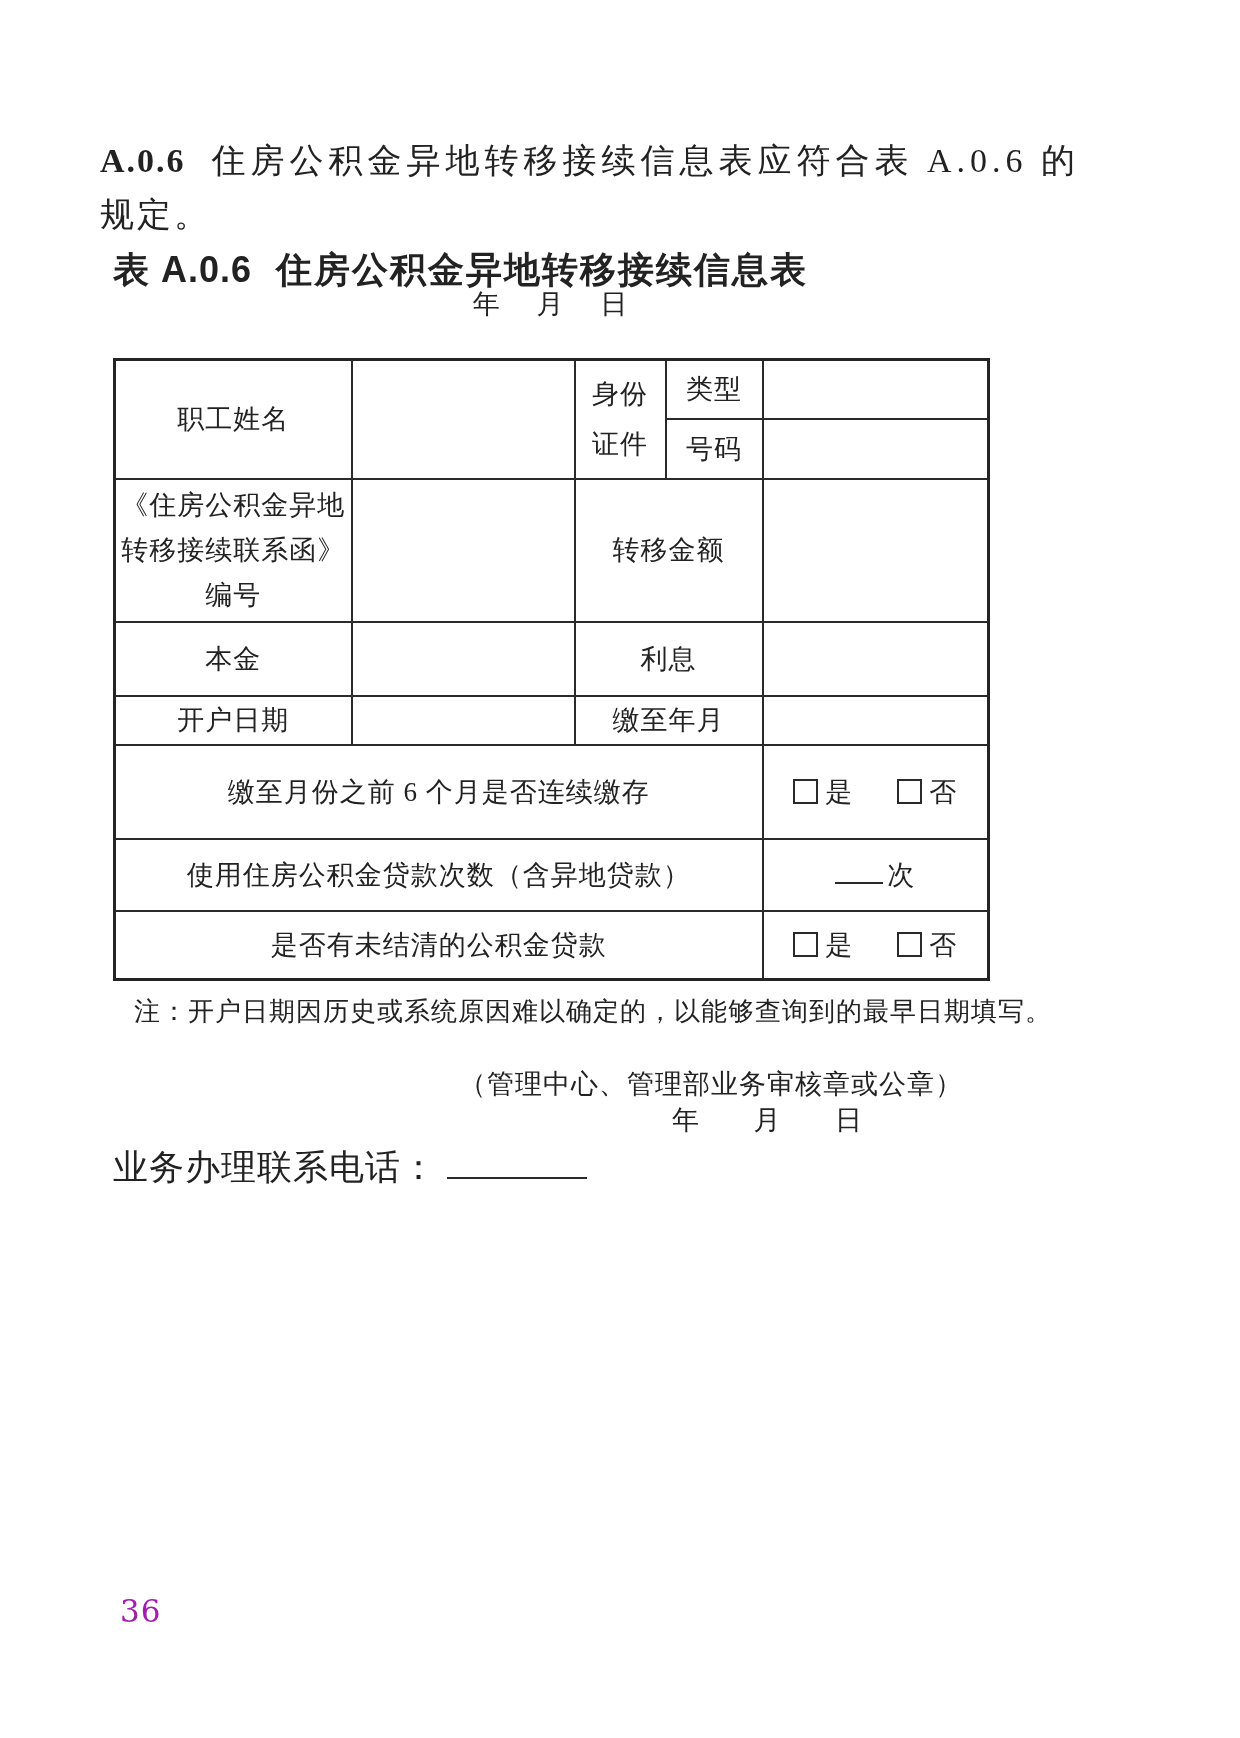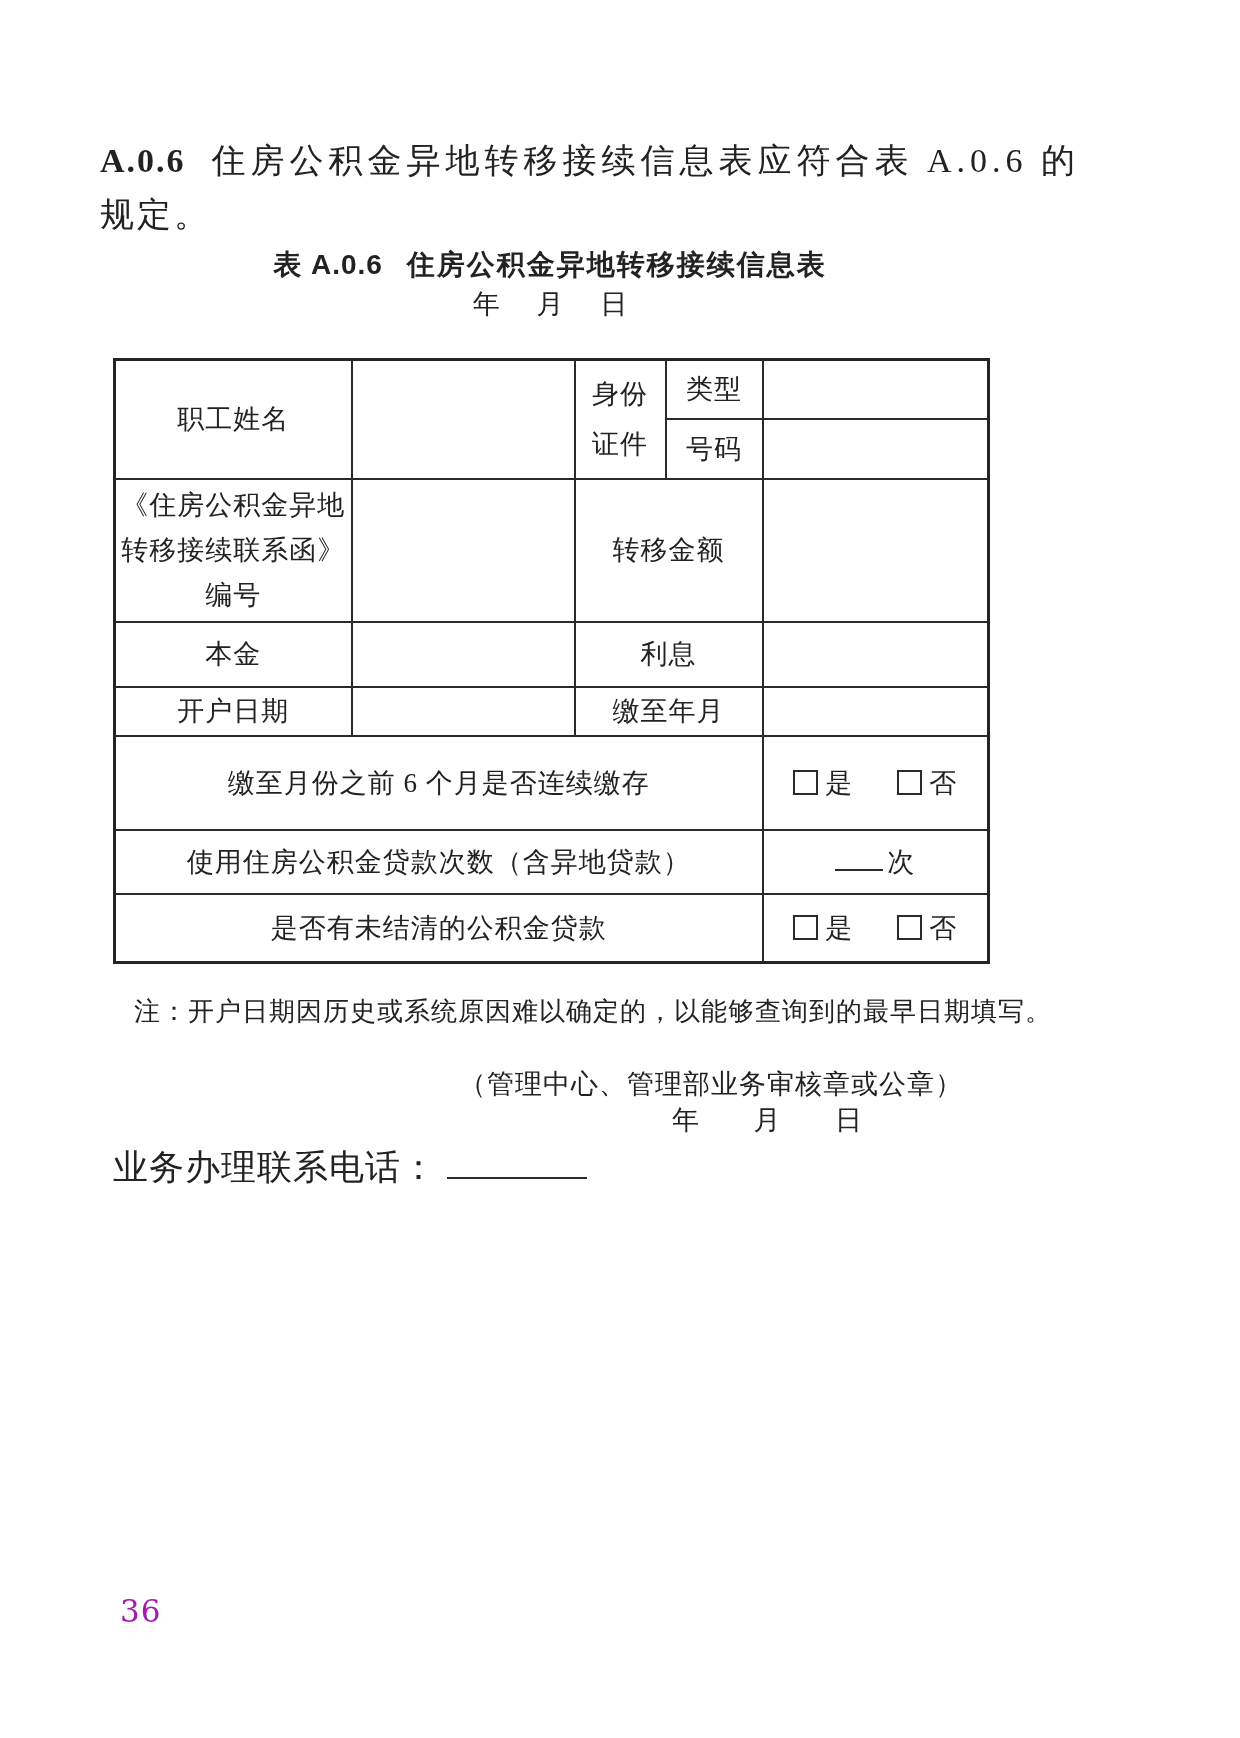--- a/index.html
+++ b/index.html
@@ -16,23 +16,23 @@
     left:100px;top:138px;width:900px;
     font-size:34px;letter-spacing:5px;white-space:nowrap;
   }
   .heading-num{font-weight:bold;letter-spacing:2px;padding-right:26px;}
   .heading-line2{
     left:100px;top:192px;font-size:34px;letter-spacing:3px;
   }
 
   
   .table-caption{
-    left:113px;top:246px;width:874px;text-align:center;
+    left:113px;top:246px;width:874px;
     font-family:"Liberation Sans","DejaVu Sans",sans-serif;
-    font-weight:bold;font-size:28px;letter-spacing:2px;white-space:nowrap;
+    font-weight:bold;font-size:36px;letter-spacing:2px;white-space:nowrap;
   }
   .caption-prefix{padding-right:24px;letter-spacing:1px;}
   .table-date{
     left:113px;top:286px;width:874px;text-align:center;
     font-size:27px;
   }
   .table-date span{margin:0 15px;}
 
   
   .form-table{
@@ -42,22 +42,22 @@
     border:3px solid #242424;
   }
   .form-table td{
     border:2px solid #2a2a2a;
     padding:0;margin:0;
     text-align:center;vertical-align:middle;
     font-size:27px;letter-spacing:1px;
     color:#222222;
   }
   .r-a{height:59px;} .r-b{height:60px;} .r-c{height:143px;}
-  .r-d{height:65px;margin-top:27px;} .r-e{height:49px;} .r-f{height:94px;}
-  .r-g{height:64px;padding-left:36px;} .r-h{height:69px;}
+  .r-d{height:74px;margin-top:27px;} .r-e{height:49px;} .r-f{height:94px;}
+  .r-g{height:72px;padding-left:36px;} .r-h{height:69px;}
   .twoline{line-height:50px;}
   .threeline{line-height:45px;}
 
   .checkbox{
     display:inline-block;width:21px;height:21px;
     border:2px solid #2a2a2a;background:#fff;
     vertical-align:-3px;margin-right:7px;
   }
   .opt-gap{margin-left:44px;}
   .count-underline{

